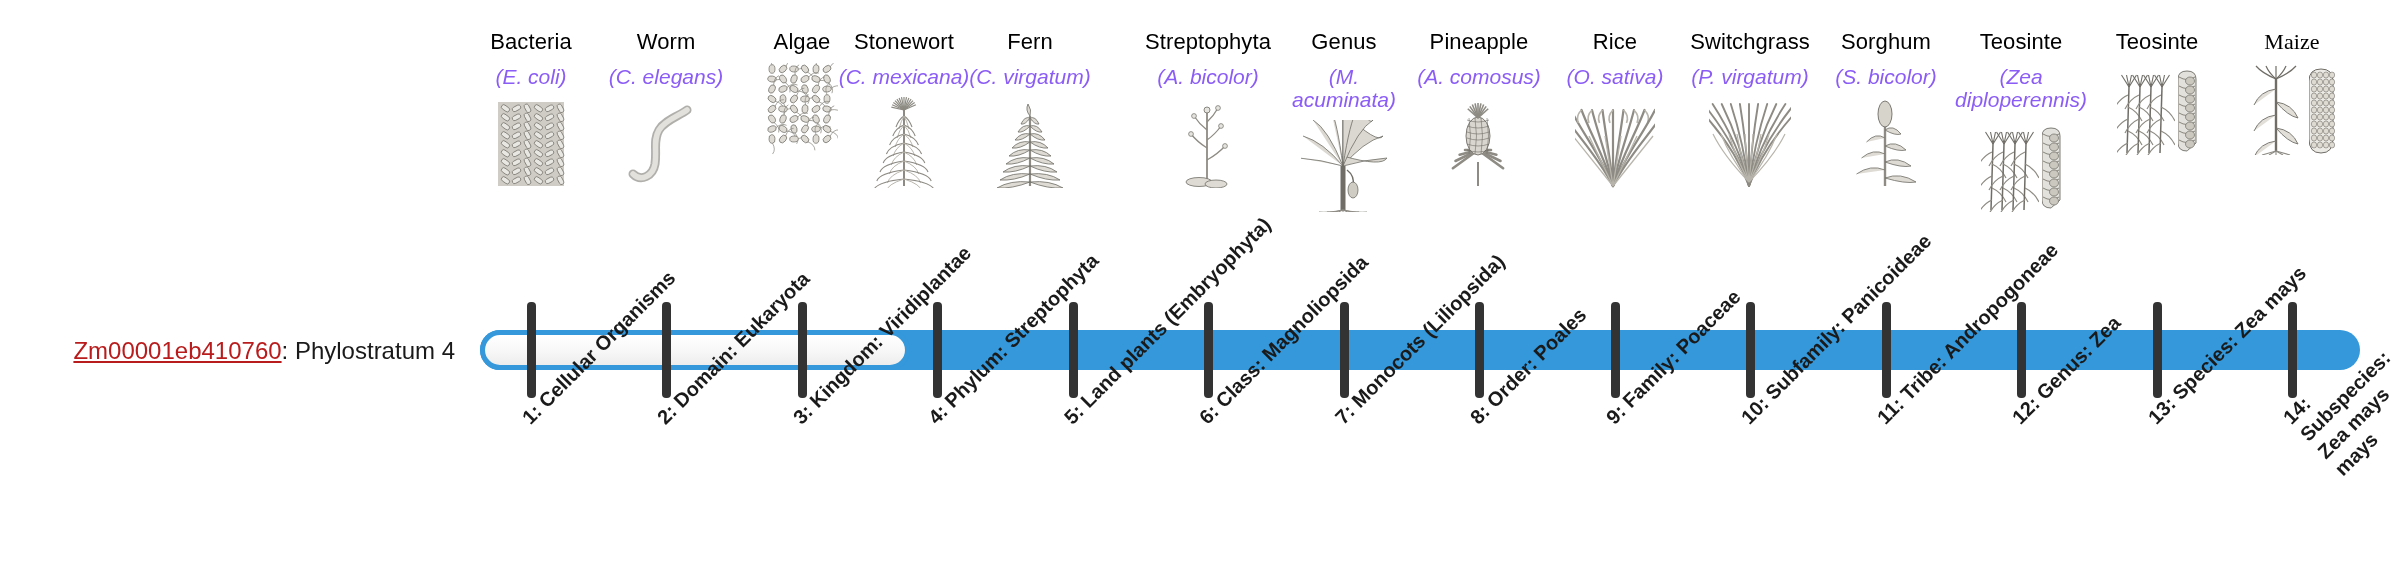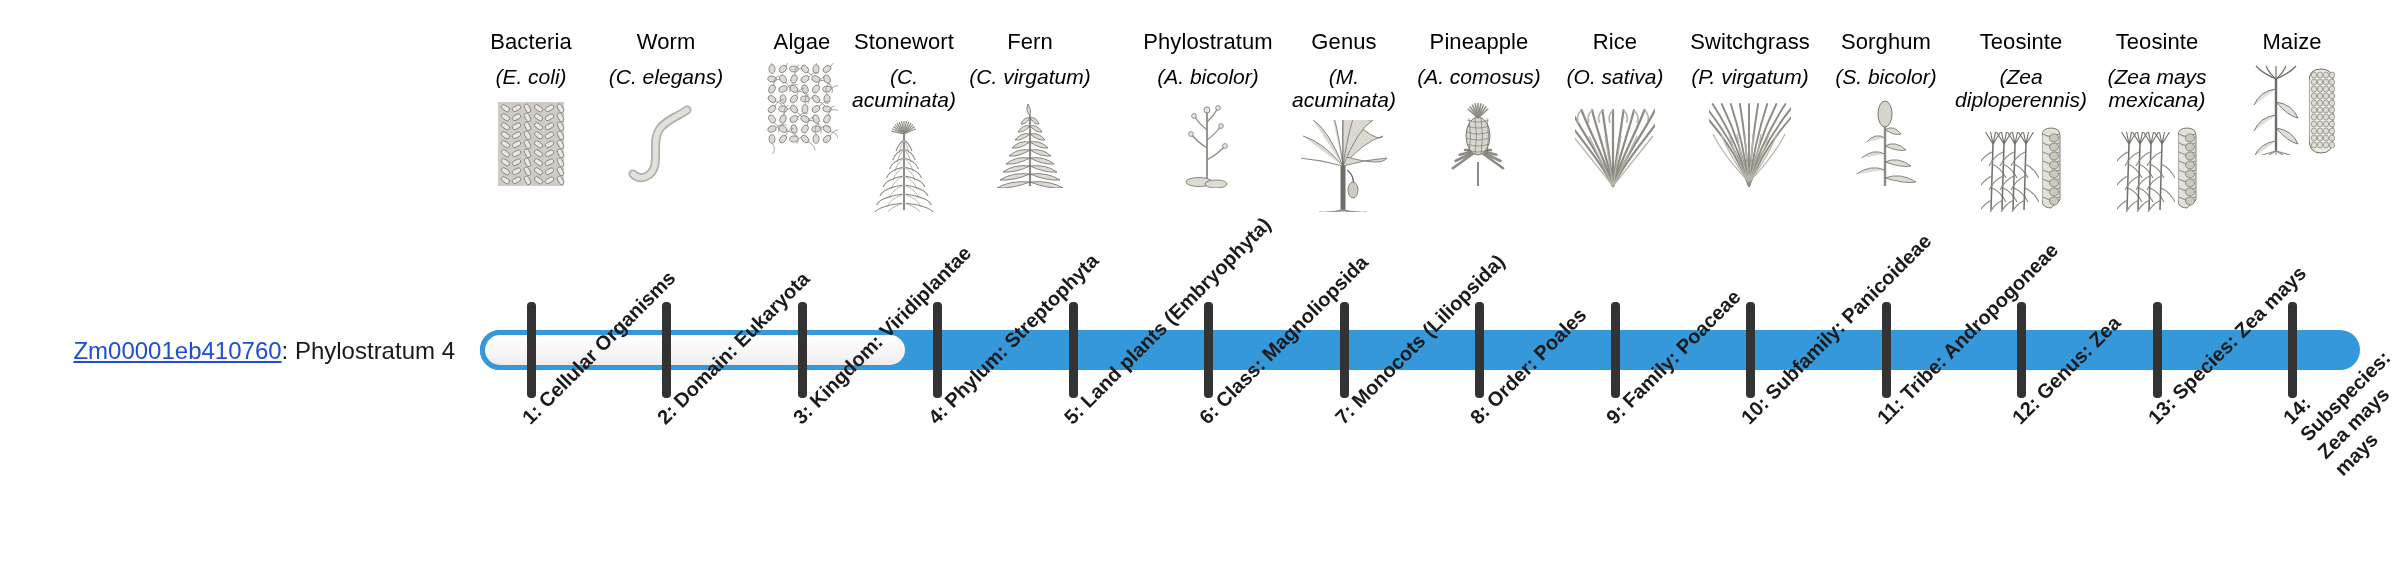--- a/index.html
+++ b/index.html
@@ -12,33 +12,33 @@
   }
   #stage{position:relative;width:2400px;height:580px;}
 
   
   #gene-label{
     position:absolute; left:0; top:337px; width:455px;
     text-align:right; font-size:24px; color:#1a1a1a;
     white-space:nowrap;
   }
   #gene-label .gene-id{
-    color:#1d4ed8; text-decoration:underline; cursor:pointer;
+    color:#b91c1c; text-decoration:underline; cursor:pointer;
   }
 
   
   .col{
     position:absolute; top:30px; width:132px; margin-left:-66px;
     text-align:center;
   }
   .common{
     font-size:22px; color:#000000; line-height:1.12; letter-spacing:.1px;
   }
   .latin{
-    font-size:21px; color:#000000; font-style:italic;
+    font-size:21px; color:#8b5cf6; font-style:italic;
     line-height:1.12; margin-top:10px;
   }
   .thumb{
     height:92px; margin-top:8px;
     display:flex; align-items:flex-end; justify-content:center; gap:3px;
   }
   .thumb svg{display:block;}
 
   
   #bar-wrap{
@@ -354,21 +354,21 @@
             </g>
             <g transform="rotate(-41 61 76)">
               <ellipse cx="61" cy="76" rx="4.3" ry="3" fill="#dedbd4" stroke="#6f6d66" stroke-width="0.7"></ellipse>
               <path d="M65 76 q7 -3 11 1" fill="none" stroke="#8d8b83" stroke-width="0.7"></path>
             </g>
           </svg>
         </div>
       </div>
       <div class="col" style="left: 904px;">
         <div class="common">Stonewort</div>
-        <div class="latin">(C. acuminata)</div>
+        <div class="latin">(C. mexicana)</div>
         <div class="thumb">
           <svg width="68" height="92" viewBox="0 0 68 92">
             <path d="M34 90 L34 12" stroke="#8d8b83" stroke-width="2" fill="none"></path>
             <path d="M34 20 q-5 3 -8 11" fill="none" stroke="#8d8b83" stroke-width="1.1"></path>
             <path d="M34 20 q5 3 8 11" fill="none" stroke="#8d8b83" stroke-width="1.1"></path>
             <path d="M34 20 q-3 5 -5 13" fill="none" stroke="#b8b5ac" stroke-width="1"></path>
             <path d="M34 20 q3 5 5 13" fill="none" stroke="#b8b5ac" stroke-width="1"></path>
             <path d="M34 29 q-8.2 3 -11.2 11" fill="none" stroke="#8d8b83" stroke-width="1.1"></path>
             <path d="M34 29 q8.2 3 11.2 11" fill="none" stroke="#8d8b83" stroke-width="1.1"></path>
             <path d="M34 29 q-4.919999999999999 5 -6.919999999999999 13" fill="none" stroke="#b8b5ac" stroke-width="1"></path>
@@ -436,21 +436,21 @@
             <path d="M40 70 q16.2 -2 27 6 q-12.15 1 -27 -6" fill="#dedbd5" stroke="#6f6d66" stroke-width="0.8"></path>
             <path d="M40 78 q-18 -2 -30 6 q13.5 1 30 -6" fill="#dedbd5" stroke="#6f6d66" stroke-width="0.8"></path>
             <path d="M40 78 q18 -2 30 6 q-13.5 1 -30 -6" fill="#dedbd5" stroke="#6f6d66" stroke-width="0.8"></path>
             <path d="M40 86 q-19.8 -2 -33 6 q14.85 1 33 -6" fill="#dedbd5" stroke="#6f6d66" stroke-width="0.8"></path>
             <path d="M40 86 q19.8 -2 33 6 q-14.85 1 -33 -6" fill="#dedbd5" stroke="#6f6d66" stroke-width="0.8"></path>
             <path d="M40 20 q-5 -6 -2 -12 q4 6 2 12" fill="#dedbd5" stroke="#6f6d66" stroke-width="0.8"></path>
           </svg>
         </div>
       </div>
       <div class="col" style="left: 1208px;">
-        <div class="common">Phylostratum</div>
+        <div class="common">Streptophyta</div>
         <div class="latin">(A. bicolor)</div>
         <div class="thumb">
           <svg width="78" height="92" viewBox="0 0 78 92">
             <path d="M38 90 L38 16" stroke="#8d8b83" stroke-width="1.8" fill="none"></path>
             <ellipse cx="30" cy="86" rx="13" ry="4.5" fill="#dedbd4" stroke="#6f6d66" stroke-width="0.8"></ellipse>
             <ellipse cx="47" cy="88" rx="11" ry="4" fill="#dedbd4" stroke="#6f6d66" stroke-width="0.8"></ellipse>
             <path d="M38 64 q10.799999999999999 -6 18 -14" fill="none" stroke="#8d8b83" stroke-width="1.3"></path>
             <circle cx="56" cy="50" r="2.4" fill="#e6e4de" stroke="#6f6d66" stroke-width="0.7"></circle>
             <path d="M38 52 q-9.6 -6 -16 -14" fill="none" stroke="#8d8b83" stroke-width="1.3"></path>
             <circle cx="22" cy="38" r="2.4" fill="#e6e4de" stroke="#6f6d66" stroke-width="0.7"></circle>
@@ -676,21 +676,20 @@
             <ellipse cx="12" cy="61" rx="4.5" ry="4" fill="#cbc8c0" stroke="#6f6d66" stroke-width="0.7"></ellipse>
             <path d="M1 66 q8 5 16 0" stroke="#6f6d66" stroke-width="0.8" fill="none"></path>
             <ellipse cx="12" cy="70" rx="4.5" ry="4" fill="#cbc8c0" stroke="#6f6d66" stroke-width="0.7"></ellipse>
             <path d="M1 75 q8 5 16 0" stroke="#6f6d66" stroke-width="0.8" fill="none"></path>
             <ellipse cx="12" cy="79" rx="4.5" ry="4" fill="#cbc8c0" stroke="#6f6d66" stroke-width="0.7"></ellipse>
           </svg>
         </div>
       </div>
       <div class="col" style="left: 2157px;">
         <div class="common">Teosinte</div>
-        <div class="latin">(Zea mays mexicana)</div>
         <div class="thumb">
           <svg width="58" height="90" viewBox="0 0 58 90">
             <path d="M10 88 L12 22" stroke="#6f6d66" stroke-width="1.5" fill="none"></path>
             <path d="M11 30 q-9 4 -14 14" fill="none" stroke="#8d8b83" stroke-width="1.2"></path>
             <path d="M11 42 q9 4 14 14" fill="none" stroke="#8d8b83" stroke-width="1.2"></path>
             <path d="M11 54 q-9 4 -14 14" fill="none" stroke="#8d8b83" stroke-width="1.2"></path>
             <path d="M11 66 q9 4 14 14" fill="none" stroke="#8d8b83" stroke-width="1.2"></path>
             <path d="M11 78 q-9 4 -14 14" fill="none" stroke="#8d8b83" stroke-width="1.2"></path>
             <path d="M12 22 l-7.5 -12" stroke="#6f6d66" stroke-width="1.1" fill="none"></path>
             <path d="M12 22 l-2.5 -12" stroke="#6f6d66" stroke-width="1.1" fill="none"></path>
@@ -741,21 +740,21 @@
             <ellipse cx="12" cy="52" rx="4.5" ry="4" fill="#cbc8c0" stroke="#6f6d66" stroke-width="0.7"></ellipse>
             <path d="M1 57 q8 5 16 0" stroke="#6f6d66" stroke-width="0.8" fill="none"></path>
             <ellipse cx="12" cy="61" rx="4.5" ry="4" fill="#cbc8c0" stroke="#6f6d66" stroke-width="0.7"></ellipse>
             <path d="M1 66 q8 5 16 0" stroke="#6f6d66" stroke-width="0.8" fill="none"></path>
             <ellipse cx="12" cy="70" rx="4.5" ry="4" fill="#cbc8c0" stroke="#6f6d66" stroke-width="0.7"></ellipse>
             <path d="M1 75 q8 5 16 0" stroke="#6f6d66" stroke-width="0.8" fill="none"></path>
             <ellipse cx="12" cy="79" rx="4.5" ry="4" fill="#cbc8c0" stroke="#6f6d66" stroke-width="0.7"></ellipse>
           </svg>
         </div>
       </div>
-      <div class="col" style="left: 2292px;">
+      <div class="col" style="left: 2292px; font-family: Liberation Serif, serif;">
         <div class="common">Maize</div>
         <div class="thumb">
           <svg width="56" height="92" viewBox="0 0 56 92">
             <path d="M26 88 L26 16" stroke="#6f6d66" stroke-width="2.4" fill="none"></path>
             <path d="M26 26 q-16 2 -22 16 q--10 -2 --22 -16 z" fill="#e1dfd8" stroke="#6f6d66" stroke-width="0.9"></path>
             <path d="M26 39 q16 2 22 16 q-10 -2 -22 -16 z" fill="#e1dfd8" stroke="#6f6d66" stroke-width="0.9"></path>
             <path d="M26 52 q-16 2 -22 16 q--10 -2 --22 -16 z" fill="#e1dfd8" stroke="#6f6d66" stroke-width="0.9"></path>
             <path d="M26 65 q16 2 22 16 q-10 -2 -22 -16 z" fill="#e1dfd8" stroke="#6f6d66" stroke-width="0.9"></path>
             <path d="M26 78 q-16 2 -22 16 q--10 -2 --22 -16 z" fill="#e1dfd8" stroke="#6f6d66" stroke-width="0.9"></path>
             <path d="M26 16 q-14 -6 -20 -13" stroke="#6f6d66" stroke-width="1.2" fill="none"></path>

